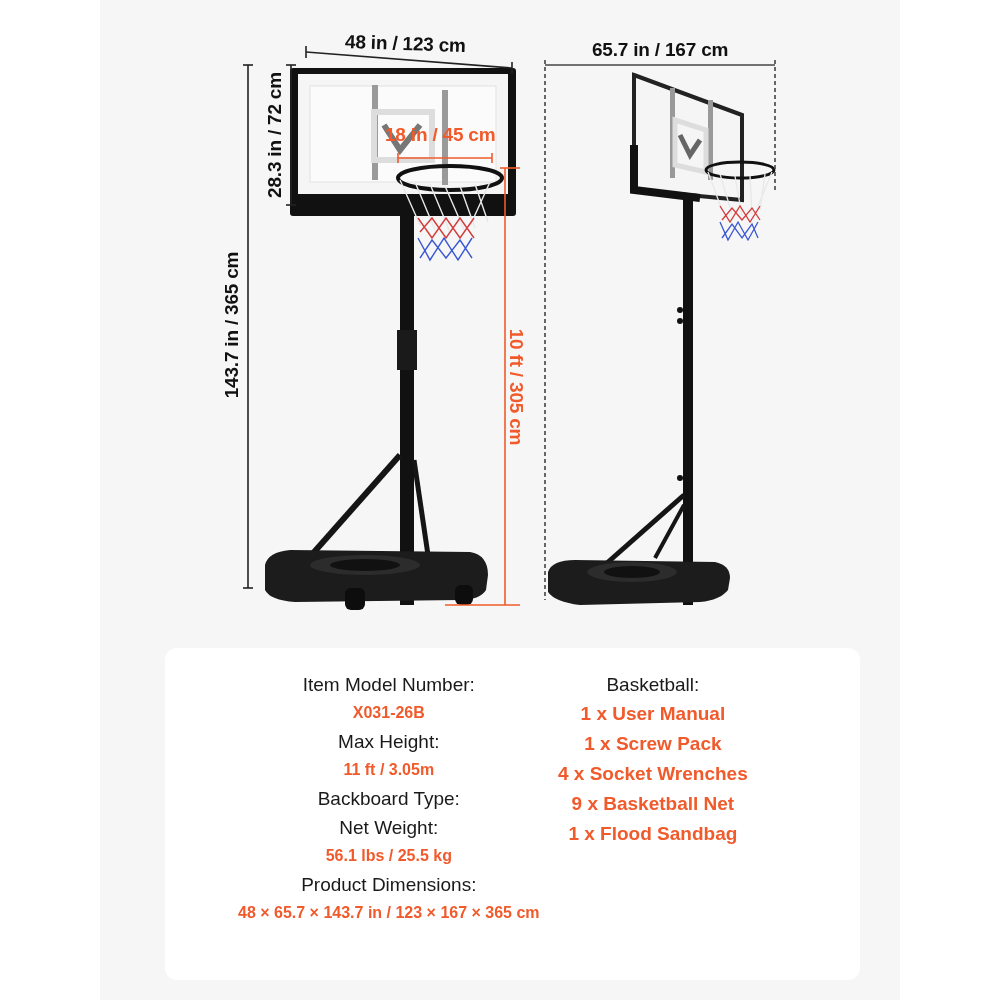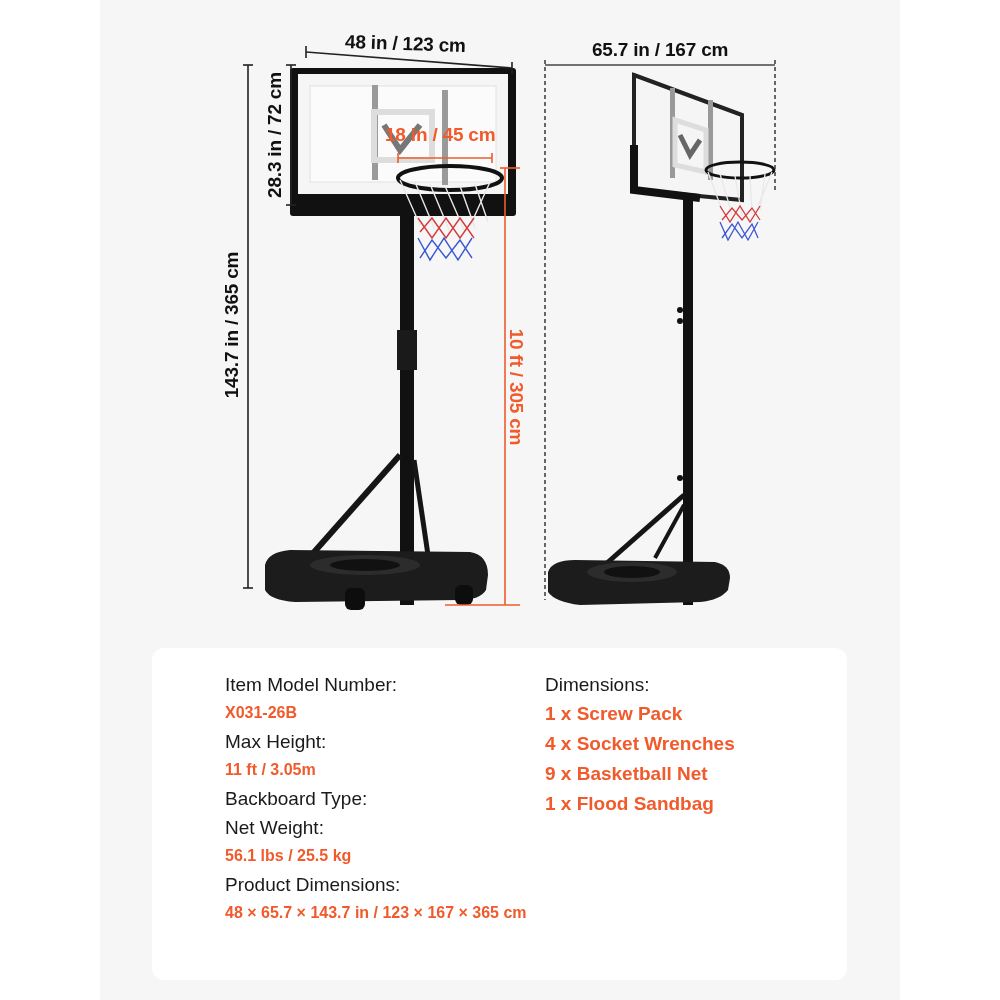--- a/index.html
+++ b/index.html
@@ -15,22 +15,22 @@
   .illustration { position: absolute; left: 0; top: 0; width: 1000px; height: 640px; }
   .dim-text {
     position: absolute; font-weight: 700; font-size: 19px; color: #111; white-space: nowrap;
     letter-spacing: -0.2px;
   }
   .dim-text.orange { color: #f15a2b; }
   .rot { transform-origin: center center; transform: rotate(-90deg); }
   .rot-cw { transform-origin: center center; transform: rotate(90deg); }
 
   .card {
-    position: absolute; left: 152px; top: 648px; width: 695px; height: 332px;
-    background: #ffffff; border-radius: 12px;
+    position: absolute; left: 165px; top: 648px; width: 695px; height: 332px;
+    background: #ffffff; border-radius: 12px; text-align: center;
   }
   .col { position: absolute; top: 22px; }
   .col.left { left: 73px; }
   .col.right { left: 393px; }
   .spec-label {
     font-size: 19px; color: #1a1a1a; line-height: 29px; height: 29px; white-space: nowrap;
   }
   .spec-value {
     font-size: 16px; color: #f15a2b; font-weight: 700; line-height: 28px; height: 28px; white-space: nowrap;
   }
@@ -155,19 +155,20 @@
       <div class="spec-label">Net Weight:</div>
       <div class="spec-value">56.1 lbs / 25.5 kg</div>
     </div>
     <div>
       <div class="spec-label">Product Dimensions:</div>
       <div class="spec-value">48 × 65.7 × 143.7 in / 123 × 167 × 365 cm</div>
     </div>
   </div>
 
   <div class="col right">
-    <div class="spec-label">Dimensions:</div>
+    <div class="spec-label">Basketball:</div>
+    <div class="acc-item">1 x User Manual</div>
     <div class="acc-item">1 x Screw Pack</div>
     <div class="acc-item">4 x Socket Wrenches</div>
     <div class="acc-item">9 x Basketball Net</div>
     <div class="acc-item">1 x Flood Sandbag</div>
   </div>
 </div>
 
 </body></html>

